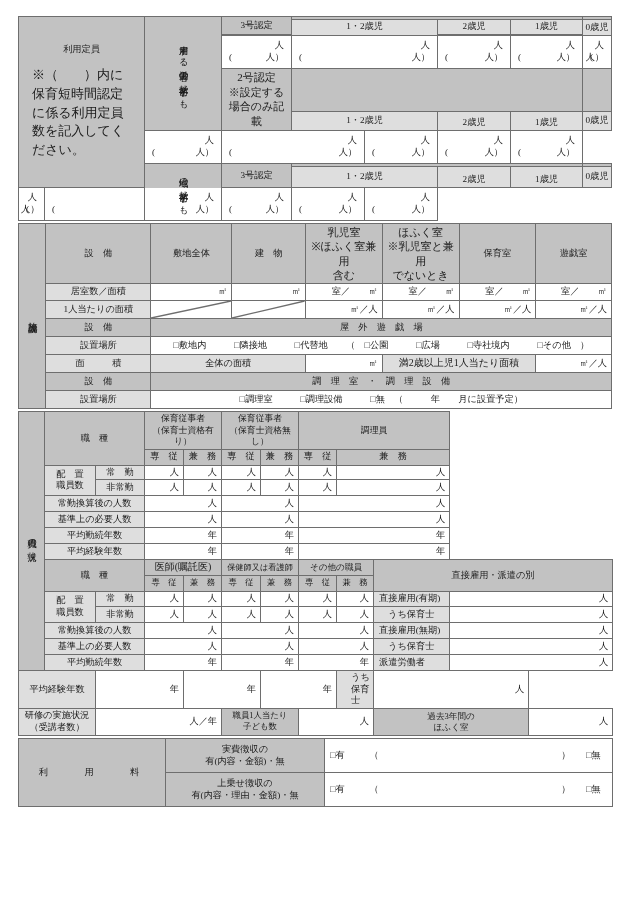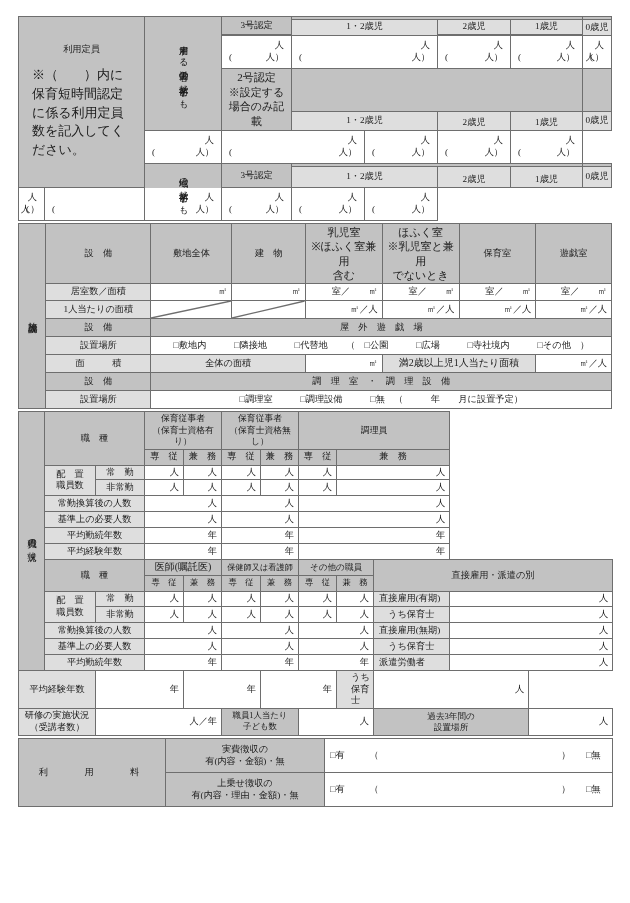--- a/index.html
+++ b/index.html
@@ -420,21 +420,21 @@
         <td class="fill r" colspan="2">人</td>
       </tr>
       <tr>
         <td class="hdrL h2l" colspan="2" style="white-space:pre-line;height:22px">研修の実施状況
 （受講者数）</td>
         <td class="fill r" colspan="3">人／年</td>
         <td class="hdrD h2l" colspan="2" style="white-space:pre-line;font-size:8.4px">職員1人当たり
 子ども数</td>
         <td class="fill r" colspan="2">人</td>
         <td class="hdrD h2l" colspan="2" style="white-space:pre-line;font-size:8.6px">過去3年間の
-設置場所</td>
+ほふく室</td>
         <td class="fill r">人</td>
       </tr>
     </tbody>
   </table>
 
   <table style="margin-top:2px">
     <colgroup>
       <col style="width:147px">
         <col style="width:159px">
       <col style="width:40px">

